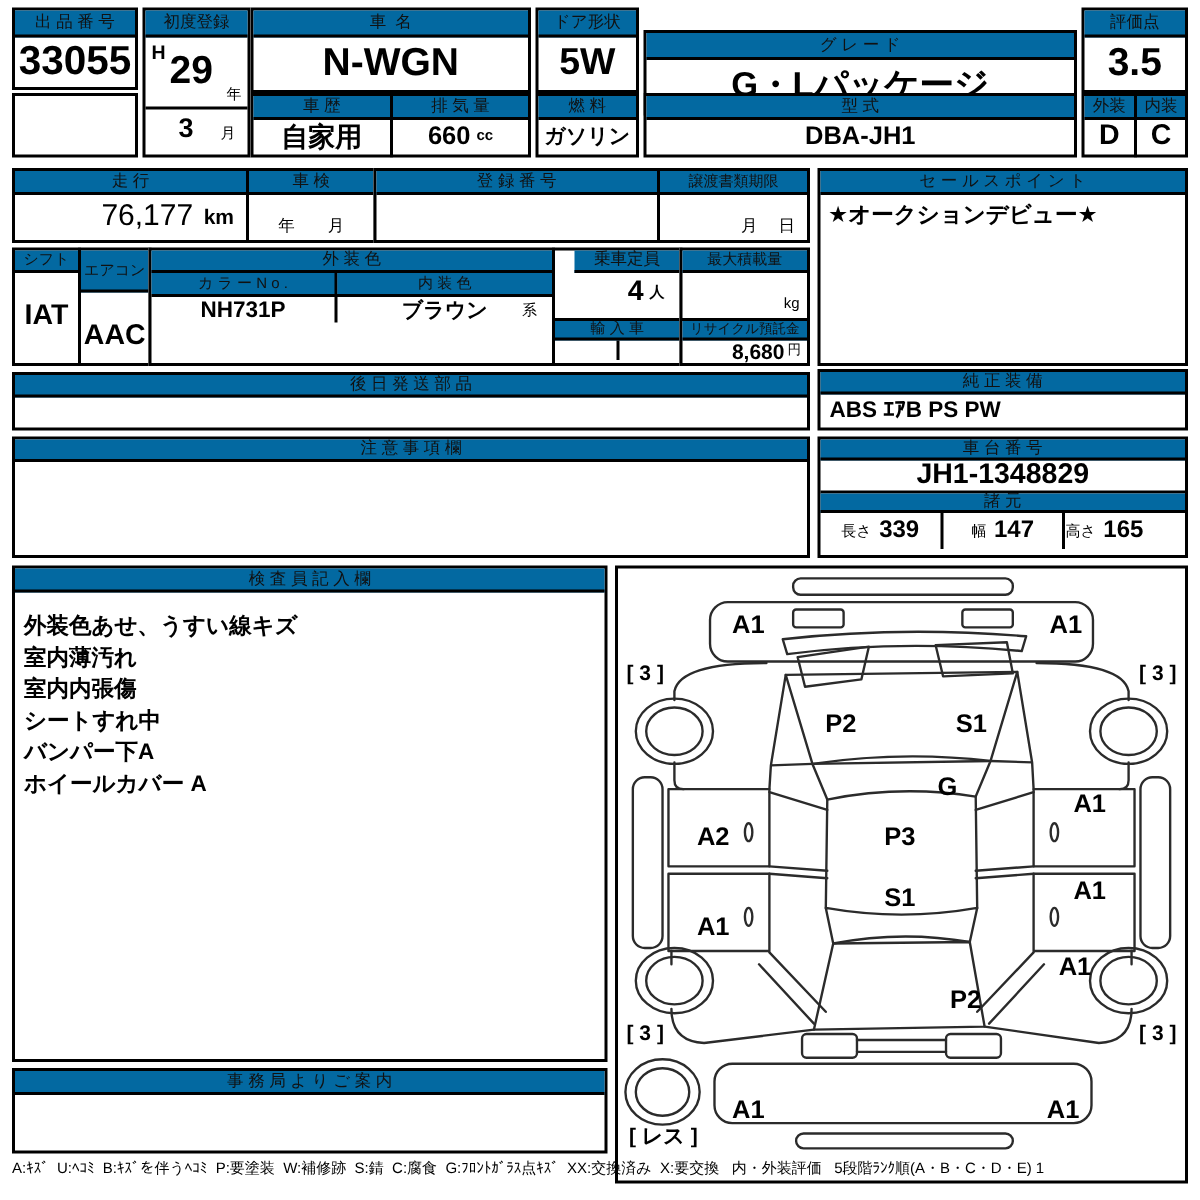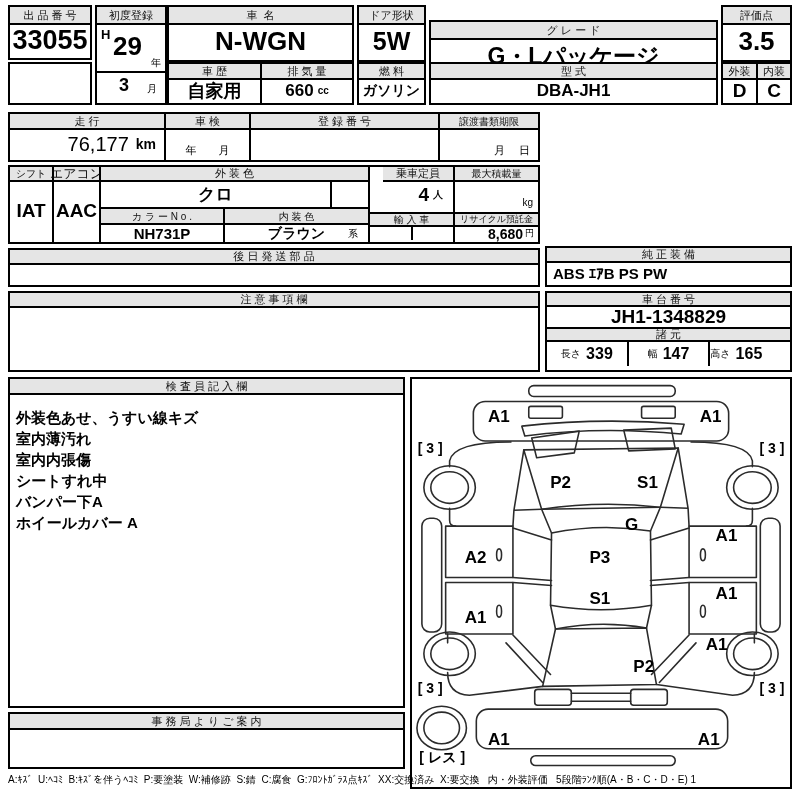--- a/index.html
+++ b/index.html
@@ -1,19 +1,19 @@
 <!DOCTYPE html>
 <html><head>
 <meta charset="utf-8">
 <style>
   html,body{margin:0;padding:0;background:#fff;}
   .sheet{position:relative;width:800px;height:800px;background:#fff;
          font-family:"Liberation Sans","DejaVu Sans",sans-serif;color:#000;overflow:hidden;}
   .box{position:absolute;border:2px solid #000;background:#fff;box-sizing:border-box;}
-  .hdr{background:#e5e5e5;border-bottom:2px solid #000;font-size:11px;line-height:13px;
+  .hdr{background:#0369a1;border-bottom:2px solid #000;font-size:11px;line-height:13px;
        display:flex;align-items:center;justify-content:center;white-space:pre;color:#111;box-sizing:border-box;}
   .v{display:flex;align-items:center;justify-content:center;font-weight:bold;box-sizing:border-box;}
   .vl{display:flex;align-items:center;font-weight:bold;box-sizing:border-box;padding-left:6px;}
   .unit{font-size:10px;font-weight:bold;margin-left:4px;}
   .row{display:flex;box-sizing:border-box;}
   .cell{box-sizing:border-box;}
   .bl{border-left:2px solid #000;} .br{border-right:2px solid #000;} .bb{border-bottom:2px solid #000;}
   .dmark{position:absolute;transform:translate(-50%,-50%);font-weight:bold;font-size:17px;white-space:pre;}
   .dmark-sm{font-size:14px;}
   .note-line{font-weight:bold;font-size:15px;line-height:21px;white-space:pre;}
@@ -103,36 +103,36 @@
     <div style="height:28px;display:flex;align-items:flex-end;justify-content:center;font-size:11px;padding-bottom:3px;white-space:pre;">年　　月</div>
   </div>
   <div class="box" style="left:249px;top:112px;width:191px;height:50px;">
     <div class="hdr" style="height:16px;">登 録 番 号</div>
     <div style="height:28px;"></div>
   </div>
   <div class="box" style="left:438px;top:112px;width:102px;height:50px;">
     <div class="hdr" style="height:16px;font-size:10px;">譲渡書類期限</div>
     <div style="height:28px;display:flex;align-items:flex-end;justify-content:flex-end;font-size:11px;padding:0 8px 3px 0;white-space:pre;">月　 日</div>
   </div>
+  <div class="box" style="left:545px;top:112px;width:247px;height:132px;">
+    <div class="hdr" style="height:16px;">セ ー ル ス ポ イ ン ト</div>
+    <div style="padding:4px 5px;font-size:15px;font-weight:bold;">★オークションデビュー★</div>
+  </div>
 
   <div class="box" style="left:8px;top:165px;width:46px;height:79px;">
     <div class="hdr" style="height:15px;font-size:10px;">シフト</div>
     <div class="v" style="height:58px;font-size:19px;">IAT</div>
   </div>
   <div class="box" style="left:52px;top:165px;width:49px;height:79px;">
-    <div class="hdr" style="height:15px;font-size:13px;">エアコン</div>
+    <div class="hdr" style="height:28px;font-size:10px;">エアコン</div>
     <div class="v" style="height:58px;font-size:19px;">AAC</div>
   </div>
 
   <div class="box" style="left:99px;top:165px;width:271px;height:79px;">
     <div class="hdr" style="height:15px;">外 装 色</div>
-    <div class="row bb" style="height:27px;">
-      <div class="v" style="flex:1;font-size:17px;">クロ</div>
-      <div class="cell bl" style="width:38px;"></div>
-    </div>
     <div class="row" style="height:14px;">
       <div class="hdr br" style="width:124px;height:14px;border-bottom:none;font-size:10px;">カ ラ ー N o .</div>
       <div class="hdr" style="flex:1;height:14px;border-bottom:none;font-size:10px;">内 装 色</div>
     </div>
     <div class="row" style="height:19px;border-top:2px solid #000;">
       <div class="v br" style="width:124px;font-size:15px;">NH731P</div>
       <div class="cell" style="flex:1;position:relative;display:flex;align-items:center;justify-content:center;">
         <span style="font-size:14px;font-weight:bold;">ブラウン</span>
         <span style="position:absolute;right:10px;font-size:10px;">系</span>
       </div>

